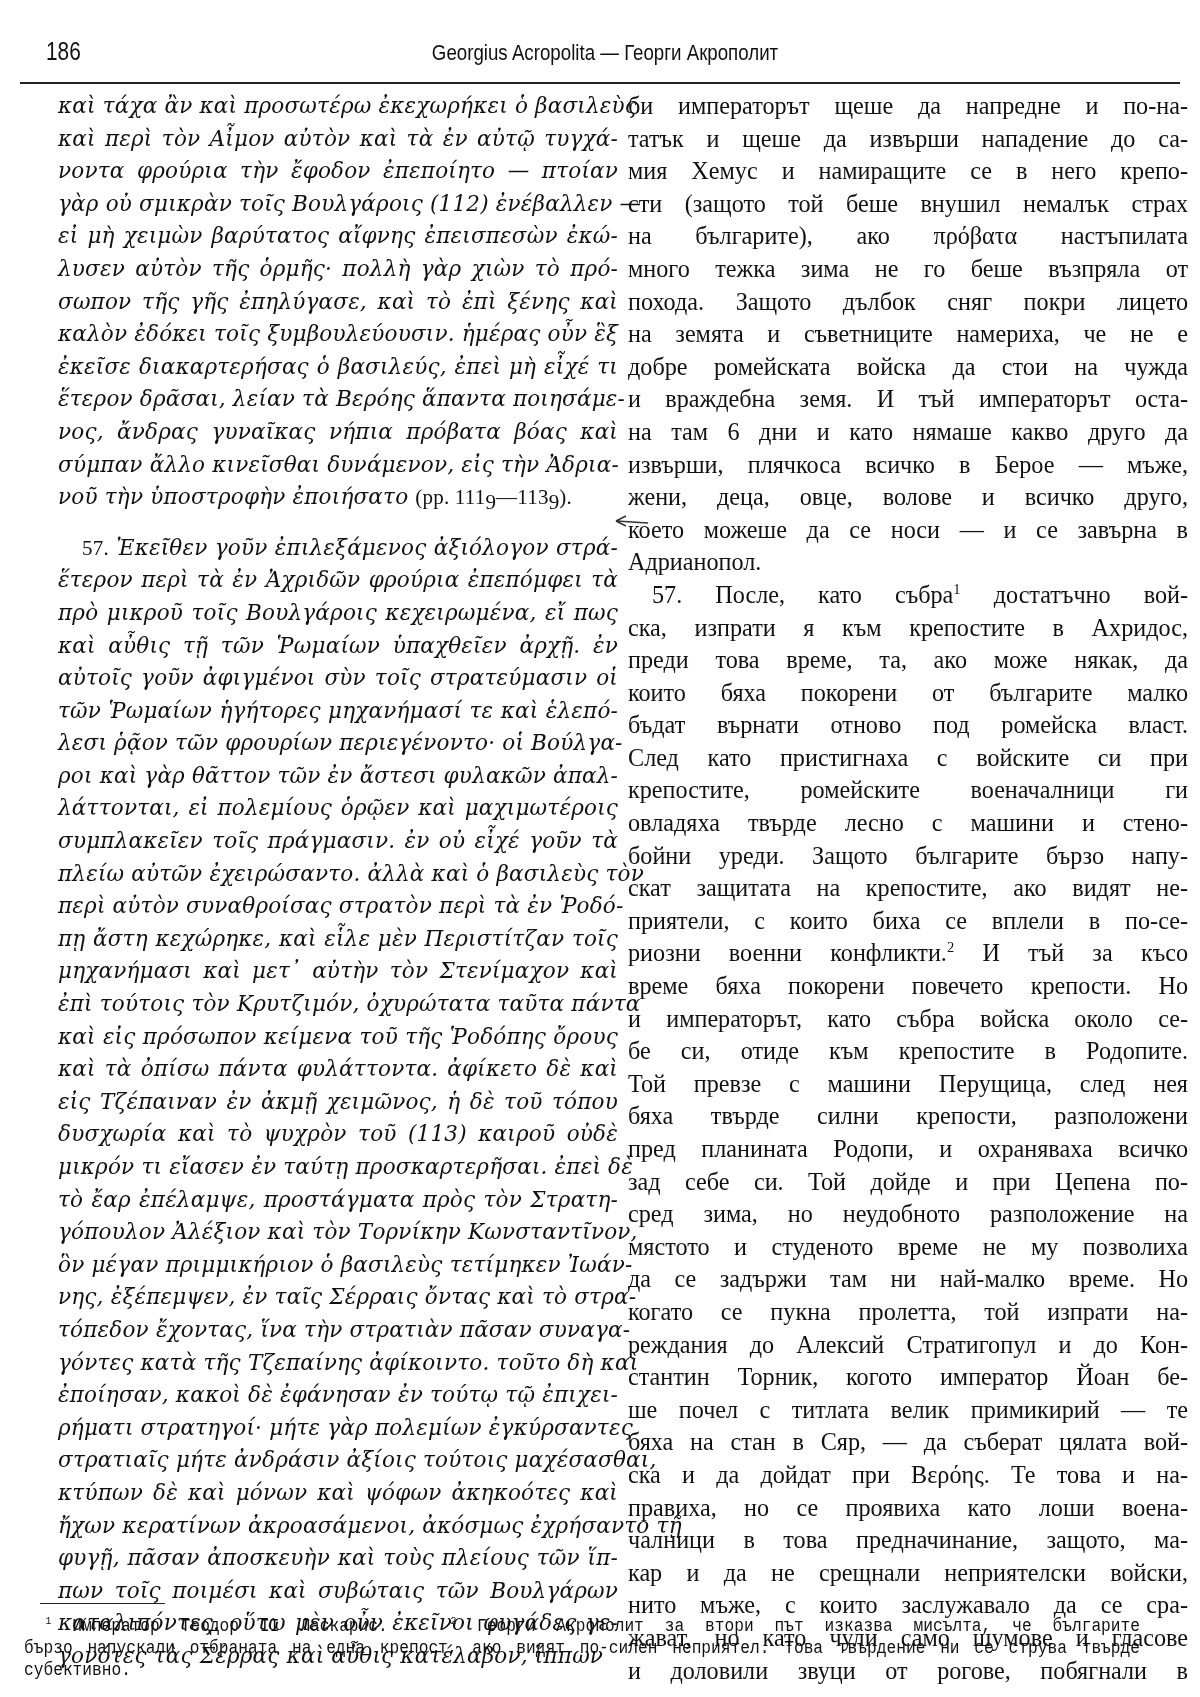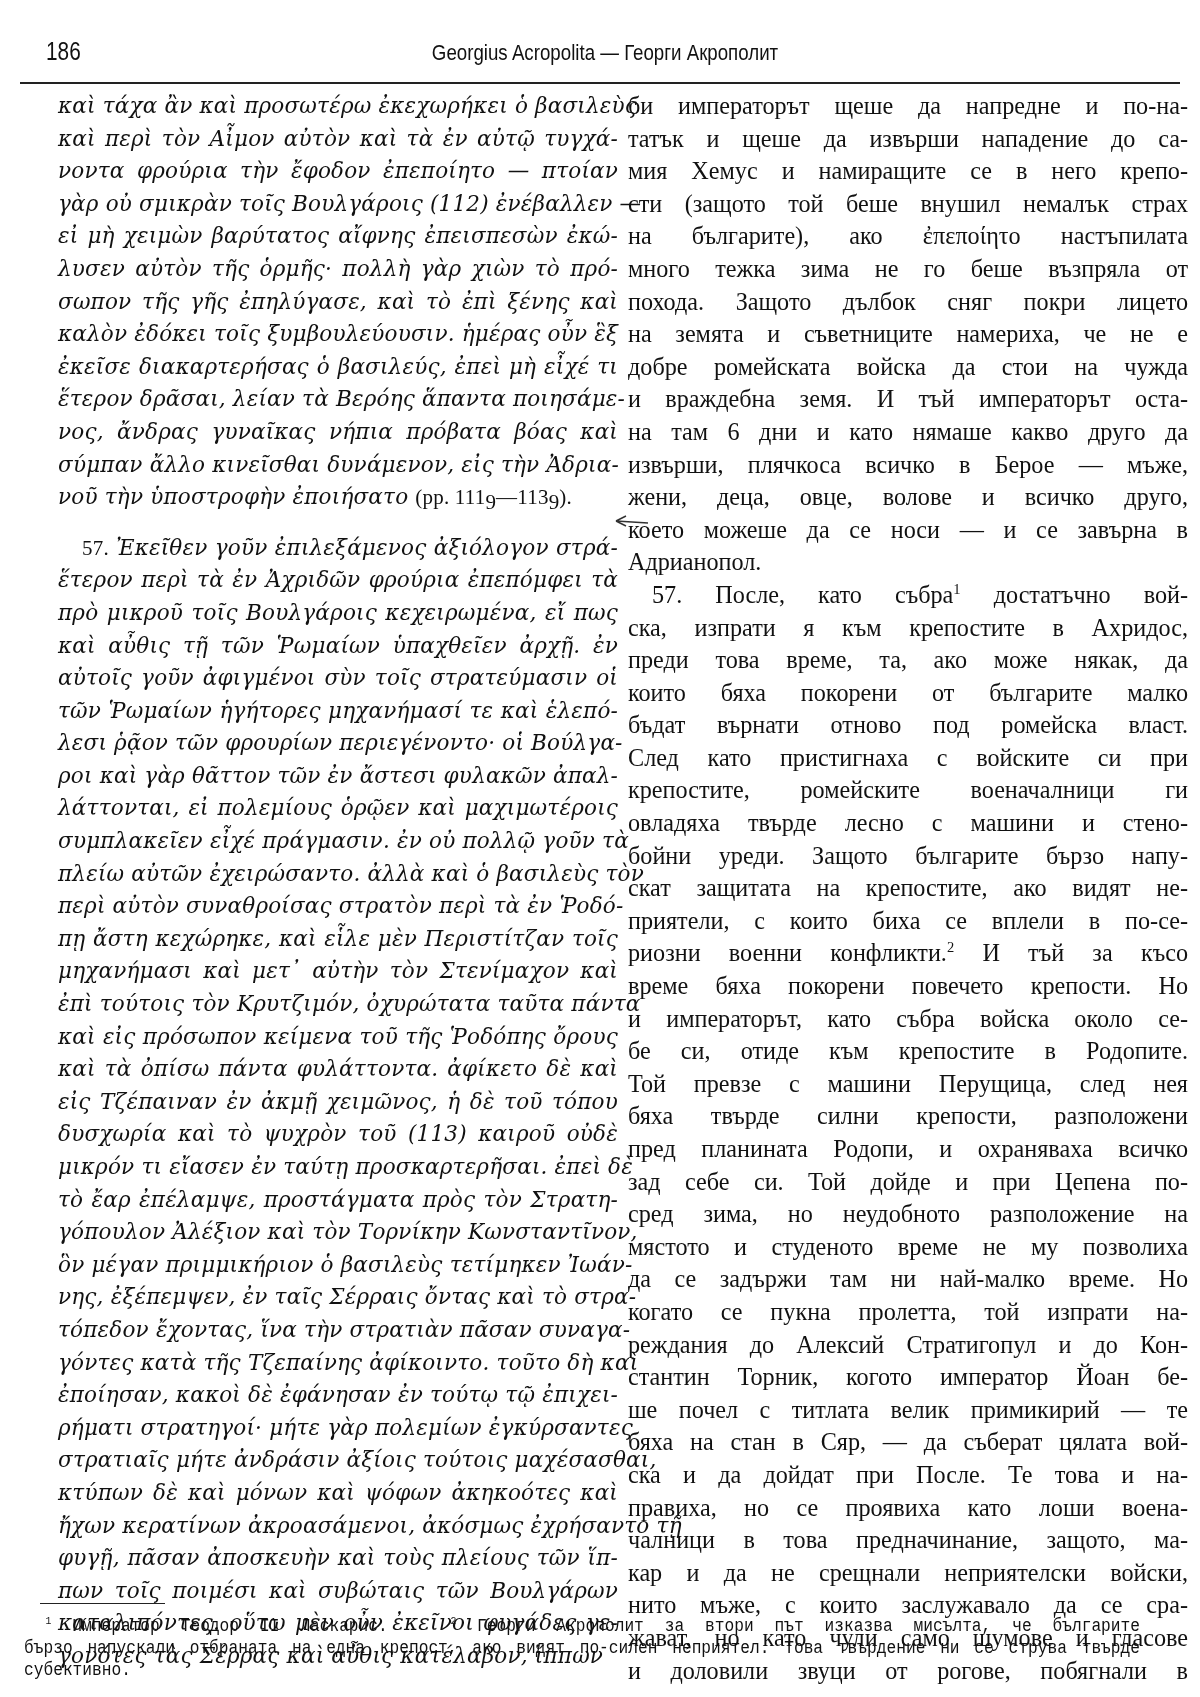--- a/index.html
+++ b/index.html
@@ -76,21 +76,21 @@
     <span class="gap"></span>
     <span class="line indent"><span class="upright">57.</span> <span>Ἐκεῖθεν γοῦν ἐπιλεξάμενος ἀξιόλογον στρά-</span></span>
     <span class="line">ἕτερον περὶ τὰ ἐν Ἀχριδῶν φρούρια ἐπεπόμφει τὰ</span>
     <span class="line">πρὸ μικροῦ τοῖς Βουλγάροις κεχειρωμένα, εἴ πως</span>
     <span class="line">καὶ αὖθις τῇ τῶν Ῥωμαίων ὑπαχθεῖεν ἀρχῇ. ἐν</span>
     <span class="line">αὐτοῖς γοῦν ἀφιγμένοι σὺν τοῖς στρατεύμασιν οἱ</span>
     <span class="line">τῶν Ῥωμαίων ἡγήτορες μηχανήμασί τε καὶ ἑλεπό-</span>
     <span class="line">λεσι ῥᾷον τῶν φρουρίων περιεγένοντο· οἱ Βούλγα-</span>
     <span class="line">ροι καὶ γὰρ θᾶττον τῶν ἐν ἄστεσι φυλακῶν ἀπαλ-</span>
     <span class="line">λάττονται, εἰ πολεμίους ὁρῷεν καὶ μαχιμωτέροις</span>
-    <span class="line">συμπλακεῖεν εἶχέ πράγμασιν. ἐν οὐ πολλῷ γοῦν τὰ</span>
+    <span class="line">συμπλακεῖεν τοῖς πράγμασιν. ἐν οὐ εἶχέ γοῦν τὰ</span>
     <span class="line">πλείω αὐτῶν ἐχειρώσαντο. ἀλλὰ καὶ ὁ βασιλεὺς τὸν</span>
     <span class="line">περὶ αὐτὸν συναθροίσας στρατὸν περὶ τὰ ἐν Ῥοδό-</span>
     <span class="line">πῃ ἄστη κεχώρηκε, καὶ εἷλε μὲν Περιστίτζαν τοῖς</span>
     <span class="line">μηχανήμασι καὶ μετ᾽ αὐτὴν τὸν Στενίμαχον καὶ</span>
     <span class="line">ἐπὶ τούτοις τὸν Κρυτζιμόν, ὀχυρώτατα ταῦτα πάντα</span>
     <span class="line">καὶ εἰς πρόσωπον κείμενα τοῦ τῆς Ῥοδόπης ὄρους</span>
     <span class="line">καὶ τὰ ὀπίσω πάντα φυλάττοντα. ἀφίκετο δὲ καὶ</span>
     <span class="line">εἰς Τζέπαιναν ἐν ἀκμῇ χειμῶνος, ἡ δὲ τοῦ τόπου</span>
     <span class="line">δυσχωρία καὶ τὸ ψυχρὸν τοῦ (113) καιροῦ οὐδὲ</span>
     <span class="line">μικρόν τι εἴασεν ἐν ταύτῃ προσκαρτερῆσαι. ἐπεὶ δὲ</span>
@@ -113,21 +113,21 @@
 
 <svg class="margin-mark" viewBox="0 0 38 14">
   <path d="M36 9 L4 7 M4 7 L14 2 M4 7 L14 12" stroke="#333" stroke-width="1.5" fill="none"></path>
 </svg>
 
 <div class="column col-bulgarian" id="bg-col">
     <span class="line">би императорът щеше да напредне и по-на-</span>
     <span class="line">татък и щеше да извърши нападение до са-</span>
     <span class="line">мия Хемус и намиращите се в него крепо-</span>
     <span class="line">сти (защото той беше внушил немалък страх</span>
-    <span class="line">на българите), ако ἐπεποίητο настъпилата</span>
+    <span class="line">на българите), ако πρόβατα настъпилата</span>
     <span class="line">много тежка зима не го беше възпряла от</span>
     <span class="line">похода. Защото дълбок сняг покри лицето</span>
     <span class="line">на земята и съветниците намериха, че не е</span>
     <span class="line">добре ромейската войска да стои на чужда</span>
     <span class="line">и враждебна земя. И тъй императорът оста-</span>
     <span class="line">на там 6 дни и като нямаше какво друго да</span>
     <span class="line">извърши, плячкоса всичко в Берое — мъже,</span>
     <span class="line">жени, деца, овце, волове и всичко друго,</span>
     <span class="line">което можеше да се носи — и се завърна в</span>
     <span class="line last">Адрианопол.</span>
@@ -151,21 +151,21 @@
     <span class="line">пред планината Родопи, и охраняваха всичко</span>
     <span class="line">зад себе си. Той дойде и при Цепена по-</span>
     <span class="line">сред зима, но неудобното разположение на</span>
     <span class="line">мястото и студеното време не му позволиха</span>
     <span class="line">да се задържи там ни най-малко време. Но</span>
     <span class="line">когато се пукна пролетта, той изпрати на-</span>
     <span class="line">реждания до Алексий Стратигопул и до Кон-</span>
     <span class="line">стантин Торник, когото император Йоан бе-</span>
     <span class="line">ше почел с титлата велик примикирий — те</span>
     <span class="line">бяха на стан в Сяр, — да съберат цялата вой-</span>
-    <span class="line">ска и да дойдат при После. Те това и на-</span>
+    <span class="line">ска и да дойдат при Βερόης. Те това и на-</span>
     <span class="line">правиха, но се проявиха като лоши воена-</span>
     <span class="line">чалници в това предначинание, защото, ма-</span>
     <span class="line">кар и да не срещнали неприятелски войски,</span>
     <span class="line">нито мъже, с които заслужавало да се сра-</span>
     <span class="line">жават, но като чули само шумове и гласове</span>
     <span class="line">и доловили звуци от рогове, побягнали в</span>
   </div>
 
 <div class="footnote-rule"></div>
 <div class="footnotes">

